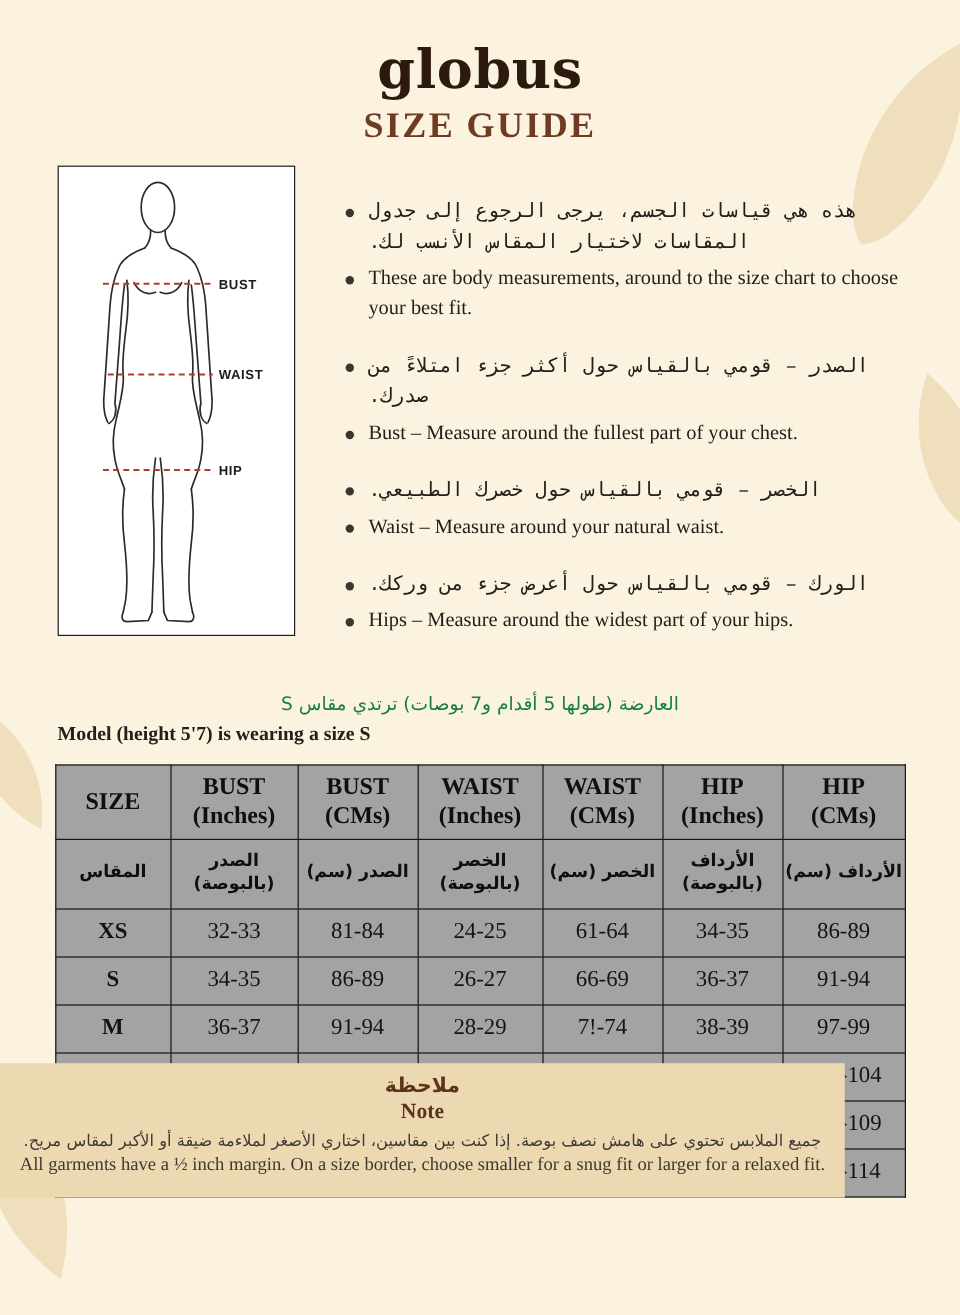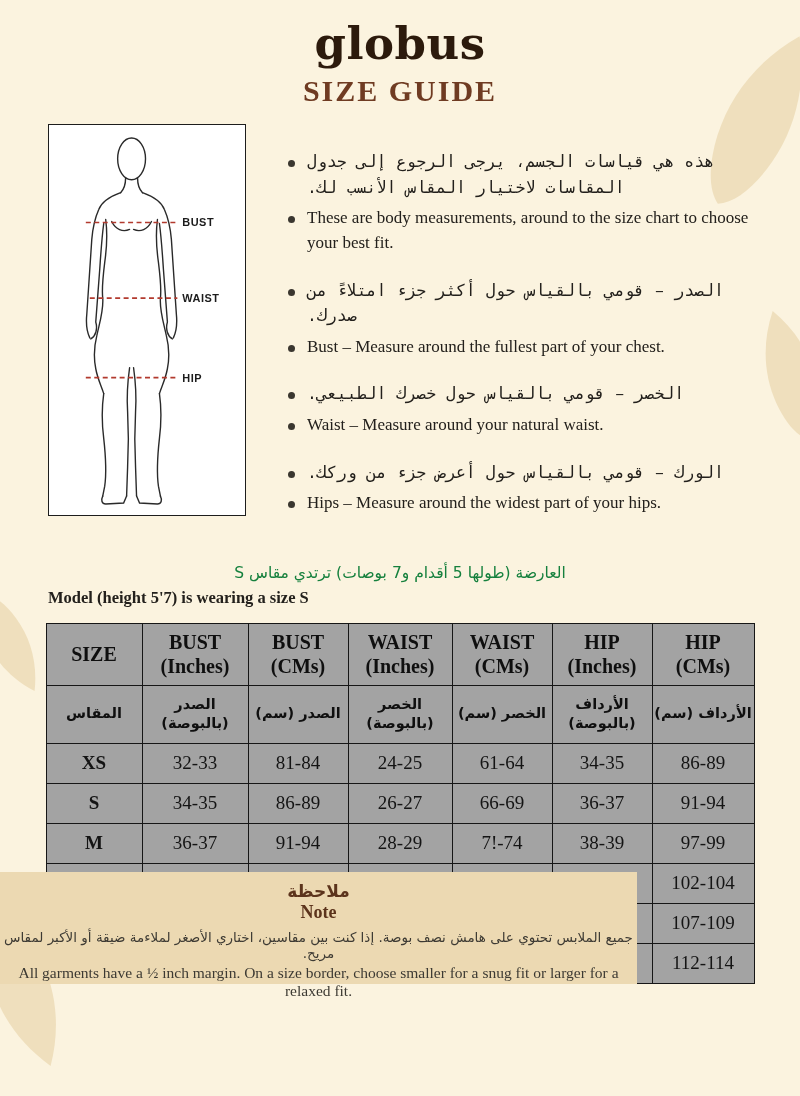--- a/index.html
+++ b/index.html
@@ -13,21 +13,21 @@
   .leaf { position:absolute; z-index:0; }
   .leaf path { fill:#efdfbd; }
   .leaf-tr { width:150px; height:195px; right:-34px; top:22px; transform:rotate(26deg); }
   .leaf-rm { width:110px; height:140px; right:-46px; top:305px; transform:rotate(-16deg); }
   .leaf-lm { width:86px;  height:116px; left:-34px;  top:585px; transform:rotate(152deg); }
   .leaf-bl { width:130px; height:170px; left:-42px;  top:905px; transform:rotate(160deg); }
 
   .content { position:relative; z-index:1; }
 
   
-  .header { text-align:center; padding-top:20px; }
+  .header { text-align:center; padding-top:34px; }
   .logo {
     font-family:"DejaVu Serif", serif; font-weight:700;
     font-size:45px; line-height:1.05; color:#2c1a0c; letter-spacing:.5px;
   }
   .title {
     margin-top:7px; font-family:"Liberation Serif", serif; font-weight:700;
     font-size:30px; color:#6f3b22; letter-spacing:2px;
   }
 
   
@@ -68,21 +68,21 @@
   }
   .size-table .hdr-en th { height:62px; font-family:"Liberation Serif", serif; font-weight:bold; font-size:20px; color:#0f0f0f; }
   .hdr-en .h1, .hdr-en .h2 { display:block; line-height:1.2; }
   .size-table .hdr-ar th { height:58px; font-family:"DejaVu Sans", sans-serif; font-weight:bold; font-size:14.5px; color:#0f0f0f; }
   .hdr-ar .h1, .hdr-ar .h2 { display:block; line-height:1.35; }
   .size-table td { height:40px; font-family:"Liberation Serif", serif; font-size:19px; color:#141414; }
   .size-table td.size-cell { font-weight:bold; font-size:19px; }
 
   
   .footer {
-    position:absolute; left:0; bottom:0; z-index:2; width:637px; height:112px;
+    position:absolute; left:0; bottom:0; z-index:2; width:704px; height:112px;
     background:#ecd9b2; text-align:center; padding-top:9px;
   }
   .note-title-ar { font-family:"DejaVu Sans", sans-serif; font-weight:bold; font-size:17px; color:#5c341c; }
   .note-title-en { font-family:"Liberation Serif", serif; font-weight:bold; font-size:18px; color:#5c341c; margin-top:1px; }
   .note-body-ar { font-family:"DejaVu Sans", sans-serif; font-size:13.5px; color:#3d3a33; margin-top:6px; }
   .note-body-en { font-family:"Liberation Serif", serif; font-size:15.5px; color:#3d3a33; margin-top:3px; }
 </style>
 </head>
 <body>
 

